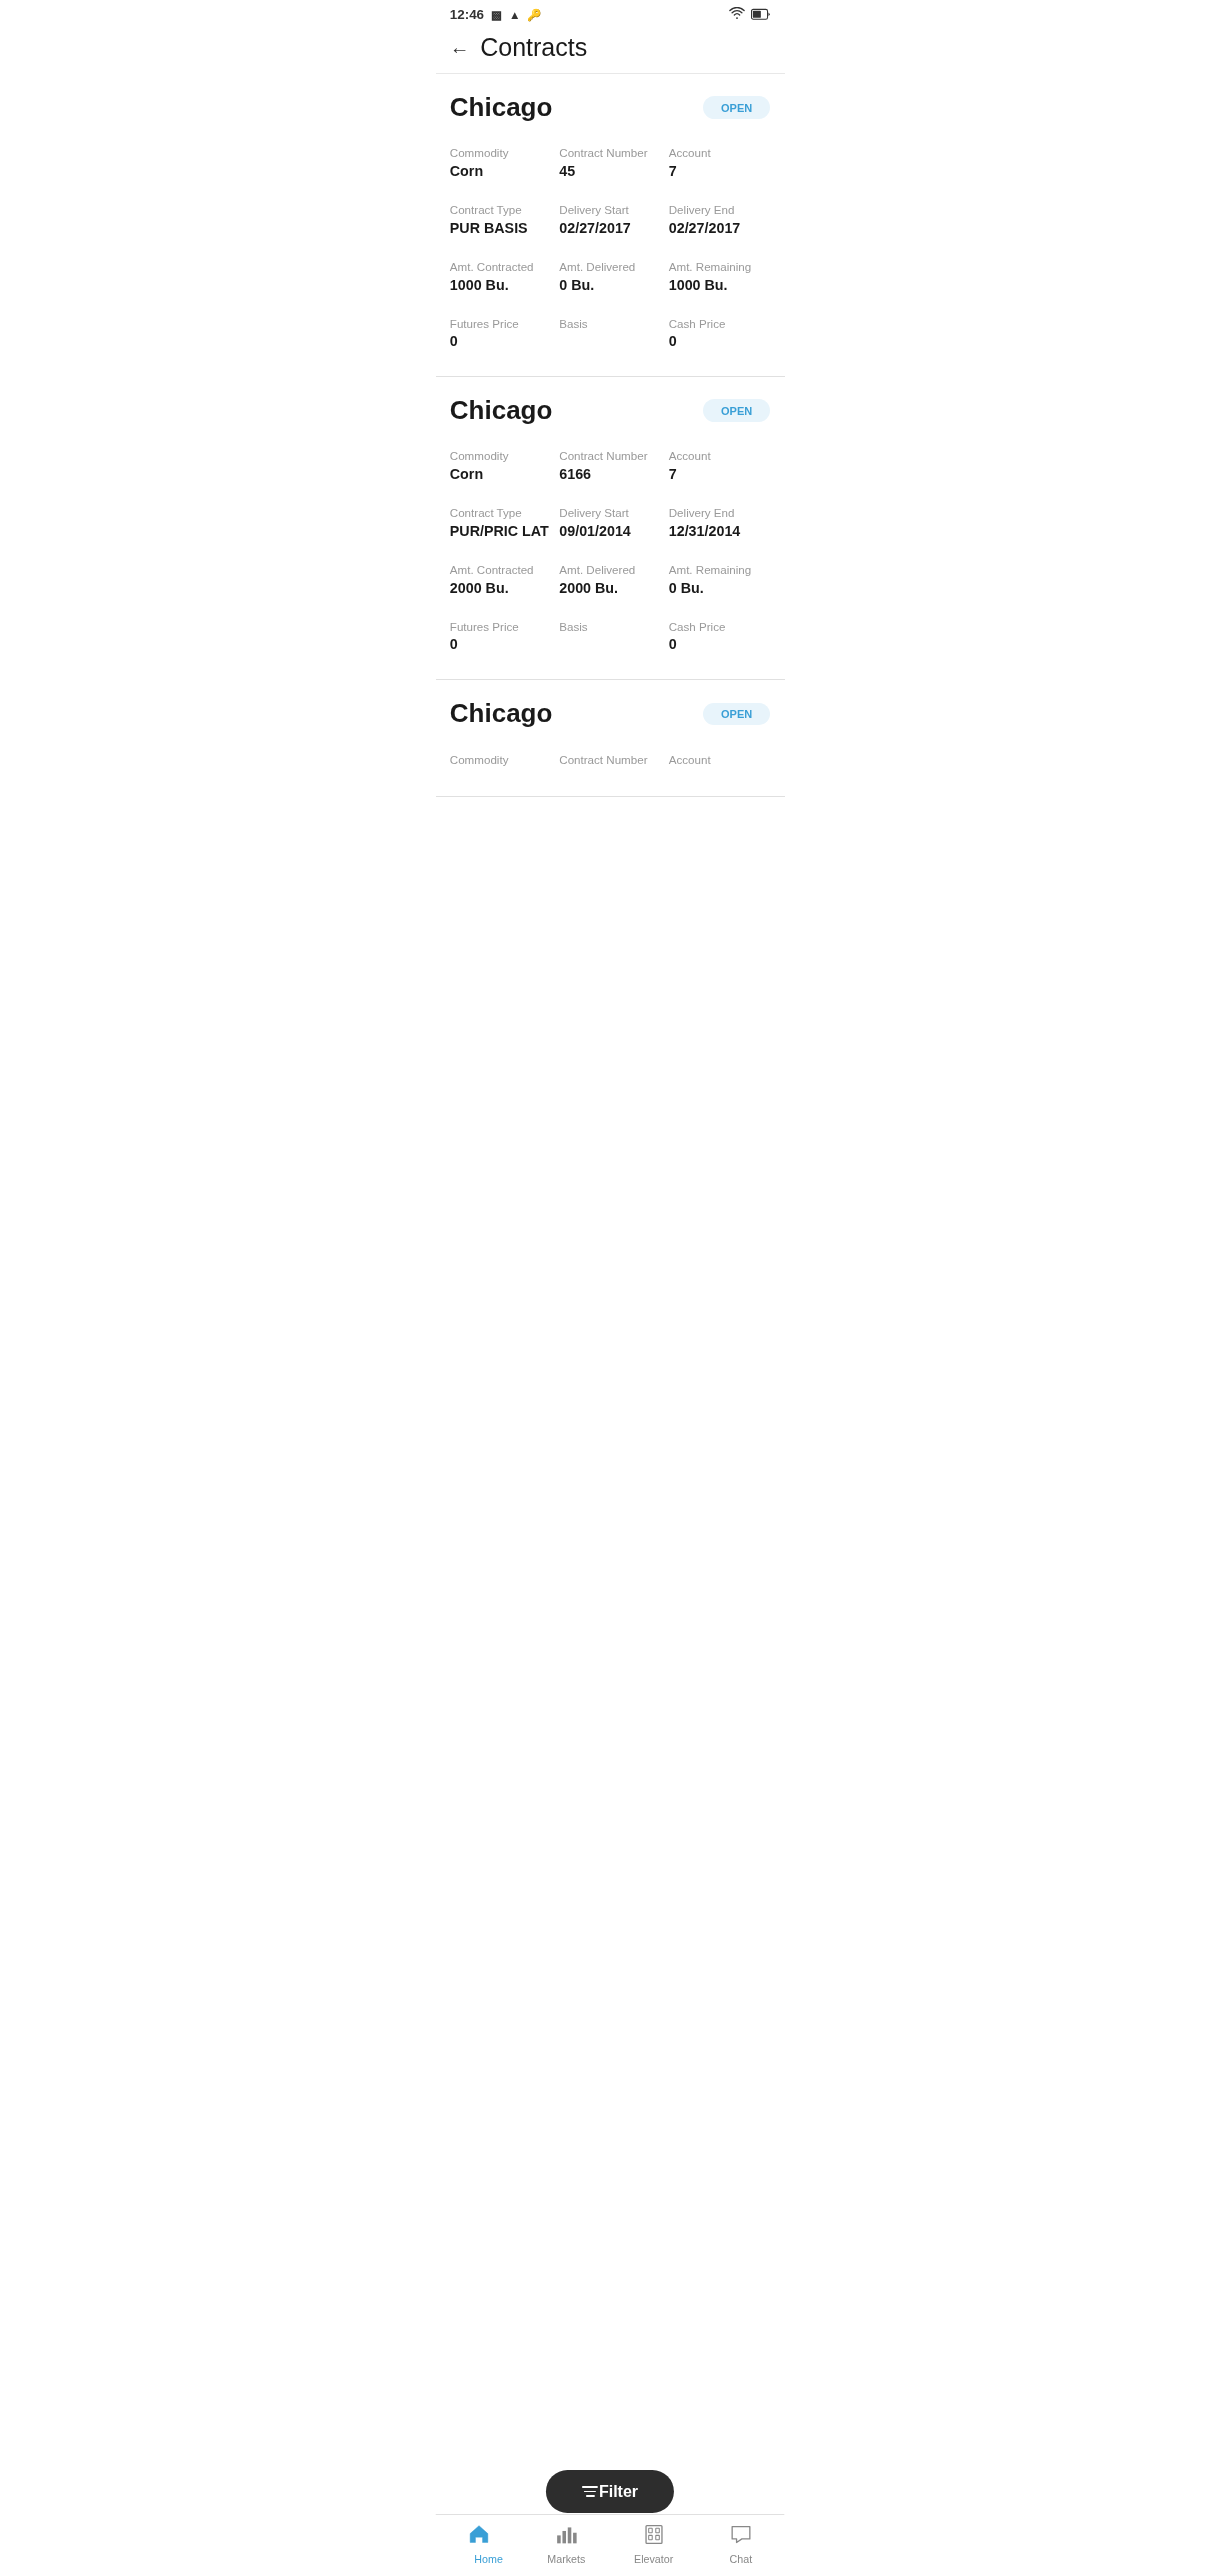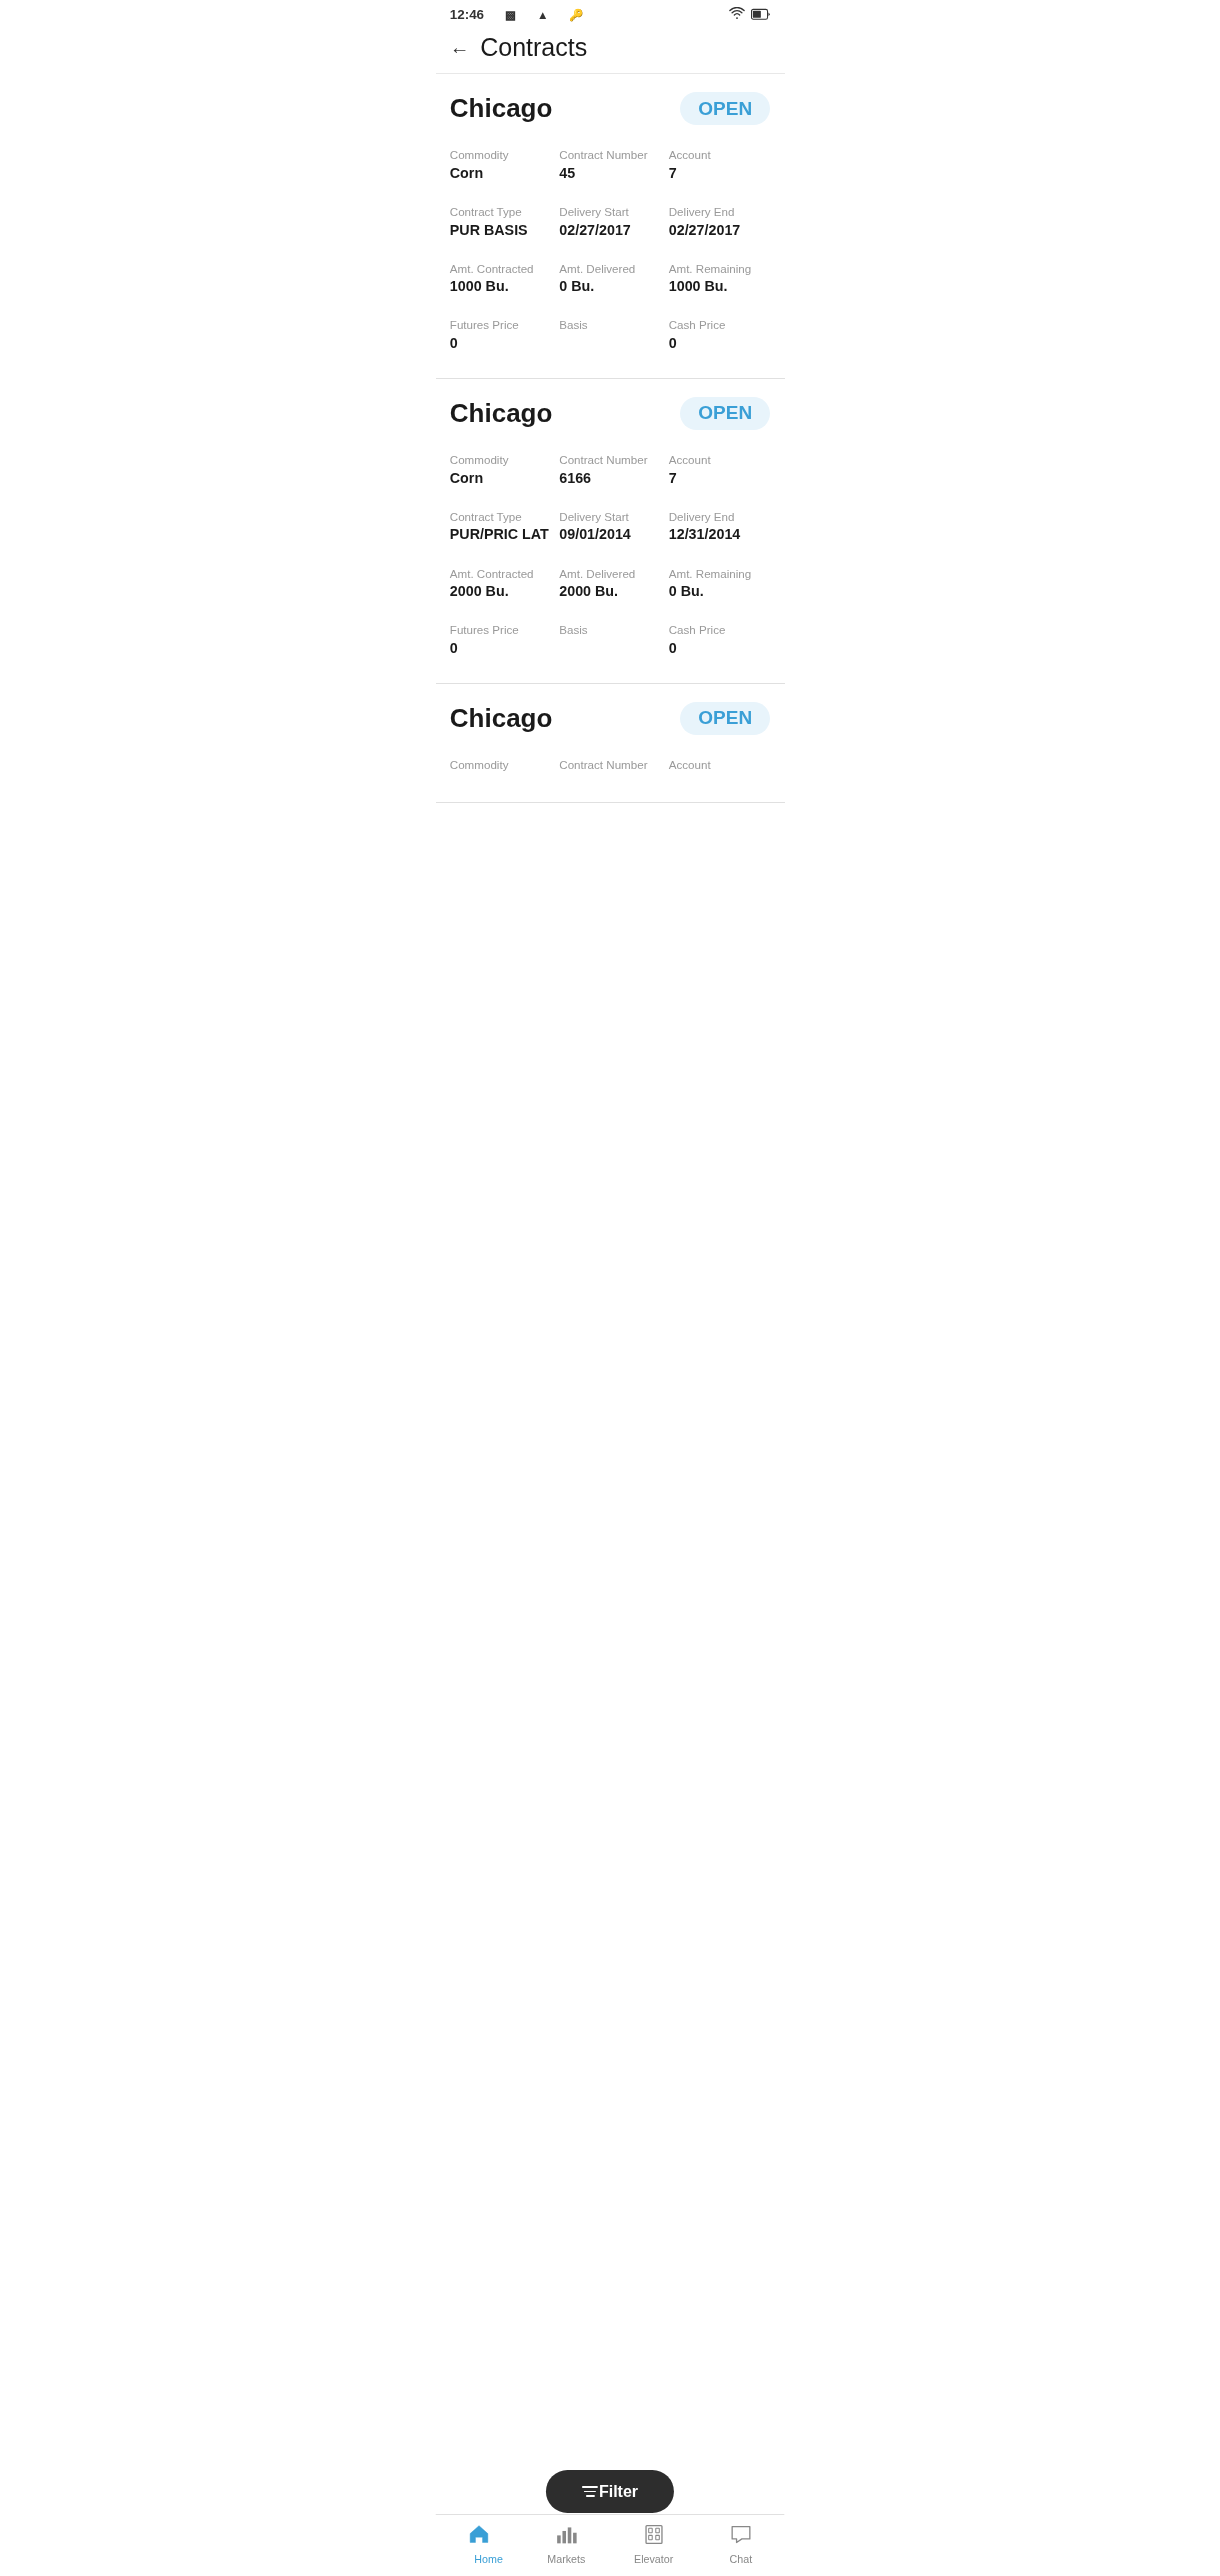--- a/index.html
+++ b/index.html
@@ -17,21 +17,21 @@
     
     .status-bar {
       display: flex;
       justify-content: space-between;
       align-items: center;
       padding: 7.2px 14.3px 3.6px;
       font-size: 11.6px;
       font-weight: 600;
       color: #333;
     }
-    .status-left { display: flex; align-items: center; gap: 21px; }
+    .status-left { display: flex; align-items: center; gap: 7px; }
     .status-right { display: flex; align-items: center; gap: 5.4px; }
     .status-time { font-size: 13.4px; font-weight: 700; }
 
     
     .header {
       display: flex;
       align-items: center;
       padding: 7.2px 14.3px 10.7px;
       border-bottom: 0.9px solid #e8e8e8;
     }
@@ -71,21 +71,21 @@
       font-size: 26px;
       font-weight: 800;
       color: #1a1a1a;
     }
 
     .open-badge {
       background: #e8f4fb;
       color: #3a9fd6;
       border-radius: 18px;
       padding: 5.4px 18px;
-      font-size: 19px;
+      font-size: 11px;
       font-weight: 600;
       border: none;
     }
 
     
     .fields-grid {
       display: grid;
       grid-template-columns: 1fr 1fr 1fr;
       gap: 8px;
     }

